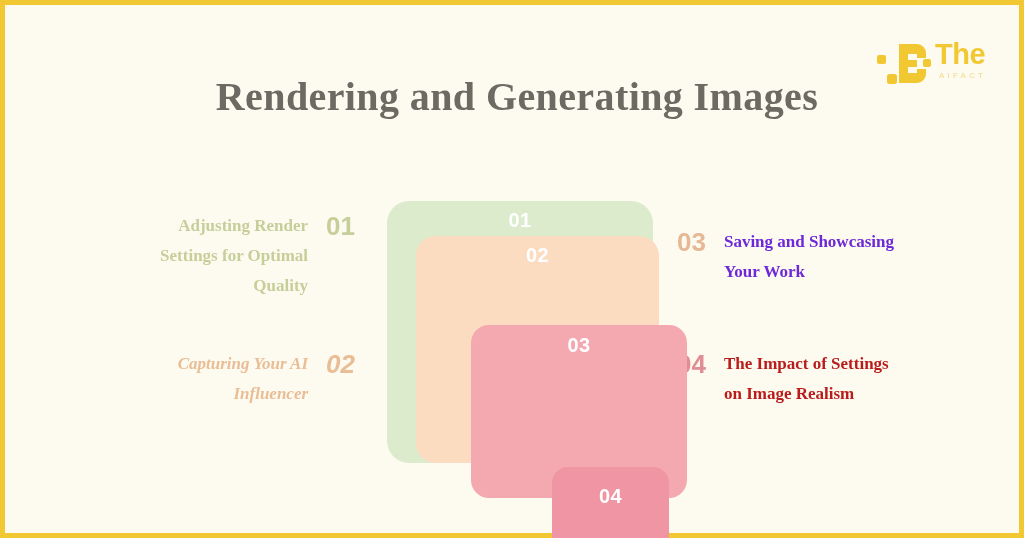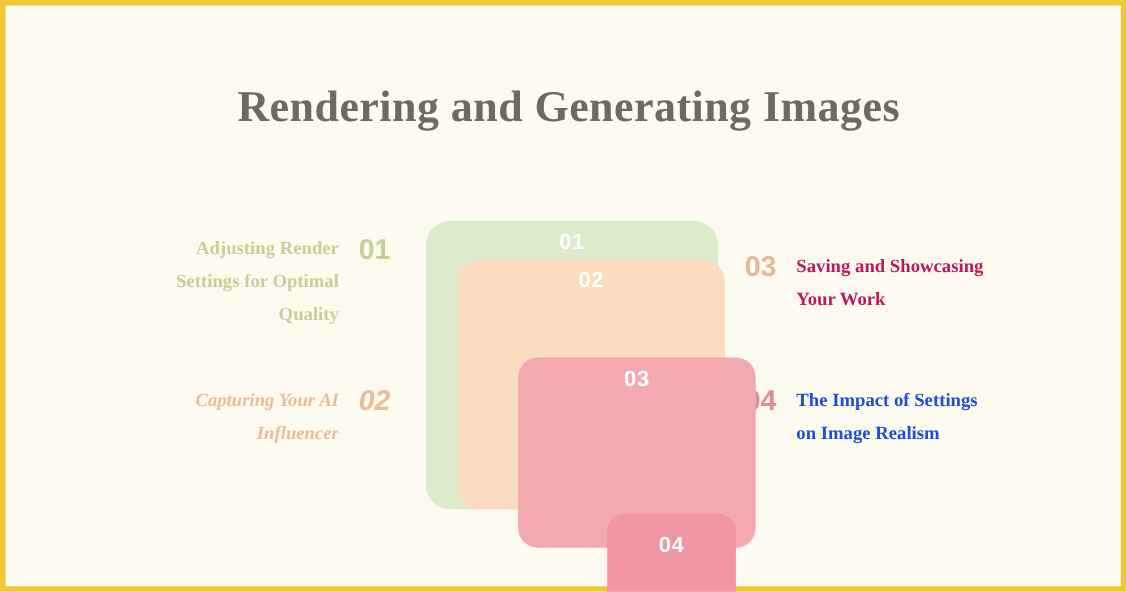--- a/index.html
+++ b/index.html
@@ -158,41 +158,51 @@
     background: #ef95a3;
     border-radius: 16px;
   }
   .box-04 > .box-label { top: 18px; }
 </style>
 </head>
 <body>
 
 <div class="slide">
 
+  <div class="logo">
+    <svg class="logo-mark" viewBox="0 0 56 44">
+      <rect x="0" y="13" width="9" height="9" rx="2" fill="#f2c832"></rect>
+      <rect x="10" y="32" width="10" height="10" rx="2.5" fill="#f2c832"></rect>
+      <path d="M22 2 h18 a9 9 0 0 1 9 9 v5 h-9 v-4 h-9 v6 h9 v7 h-9 v6 h9 v-4 h9 v5 a9 9 0 0 1 -9 9 h-18 z" fill="#f2c832"></path>
+      <rect x="46" y="17" width="8" height="8" rx="2" fill="#f2c832"></rect>
+    </svg>
+    <div class="logo-word">The</div>
+    <div class="logo-sub">AIFACT</div>
+  </div>
 
   <div class="title">Rendering and Generating Images</div>
 
   <div class="item item-left item-1">
     <div class="item-text" style="color:#c6ce9a;">Adjusting Render Settings for Optimal Quality</div>
     <div class="item-num" style="color:#c6ce9a;">01</div>
   </div>
 
   <div class="item item-left item-2">
     <div class="item-text" style="color:#e9bd96;">Capturing Your AI Influencer</div>
     <div class="item-num" style="color:#e9bd96;">02</div>
   </div>
 
   <div class="item item-right item-3">
     <div class="item-num" style="color:#e5b896;">03</div>
-    <div class="item-text" style="color:#be185d;">Saving and Showcasing Your Work</div>
+    <div class="item-text" style="color:#6d28d9;">Saving and Showcasing Your Work</div>
   </div>
 
   <div class="item item-right item-4">
     <div class="item-num" style="color:#e08d96;">04</div>
-    <div class="item-text" style="color:#1d4ed8;">The Impact of Settings on Image Realism</div>
+    <div class="item-text" style="color:#b91c1c;">The Impact of Settings on Image Realism</div>
   </div>
 
   <div class="diagram">
     <div class="box box-01">
       <div class="box-label">01</div>
       <div class="box box-02">
         <div class="box-label">02</div>
         <div class="box box-03">
           <div class="box-label">03</div>
           <div class="box box-04">

